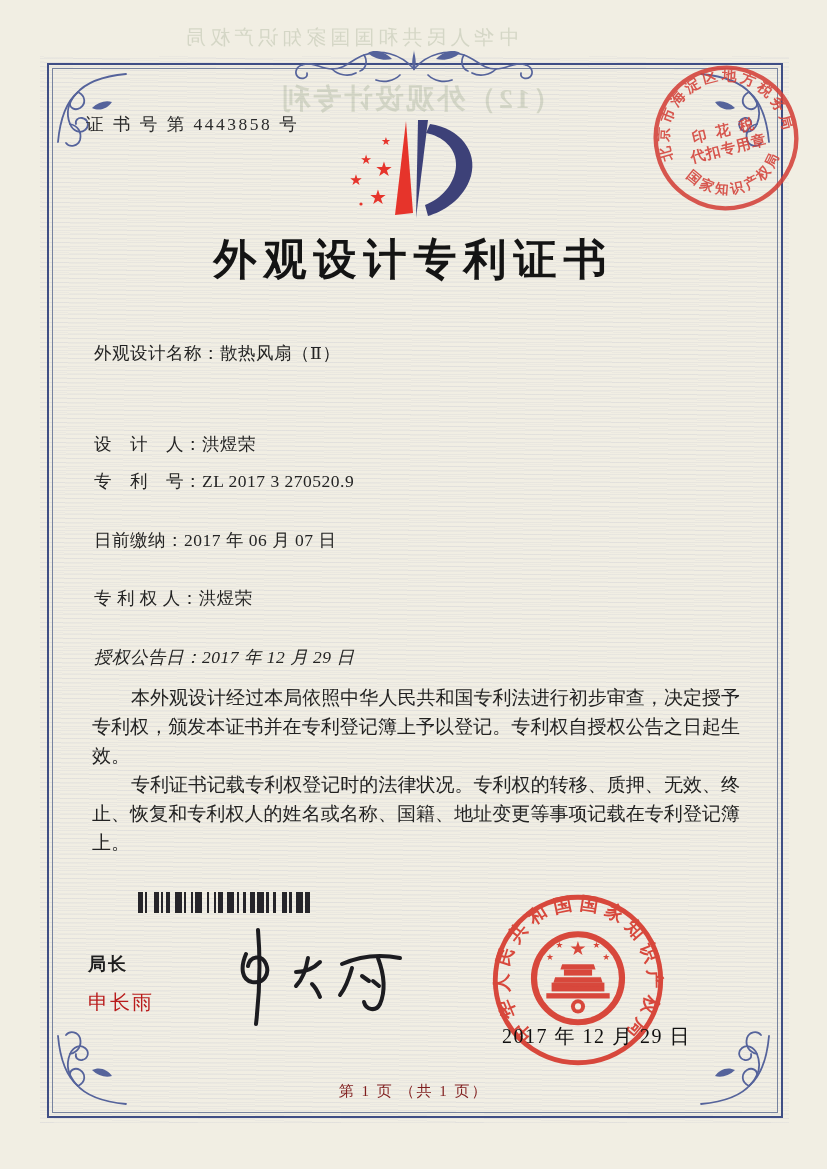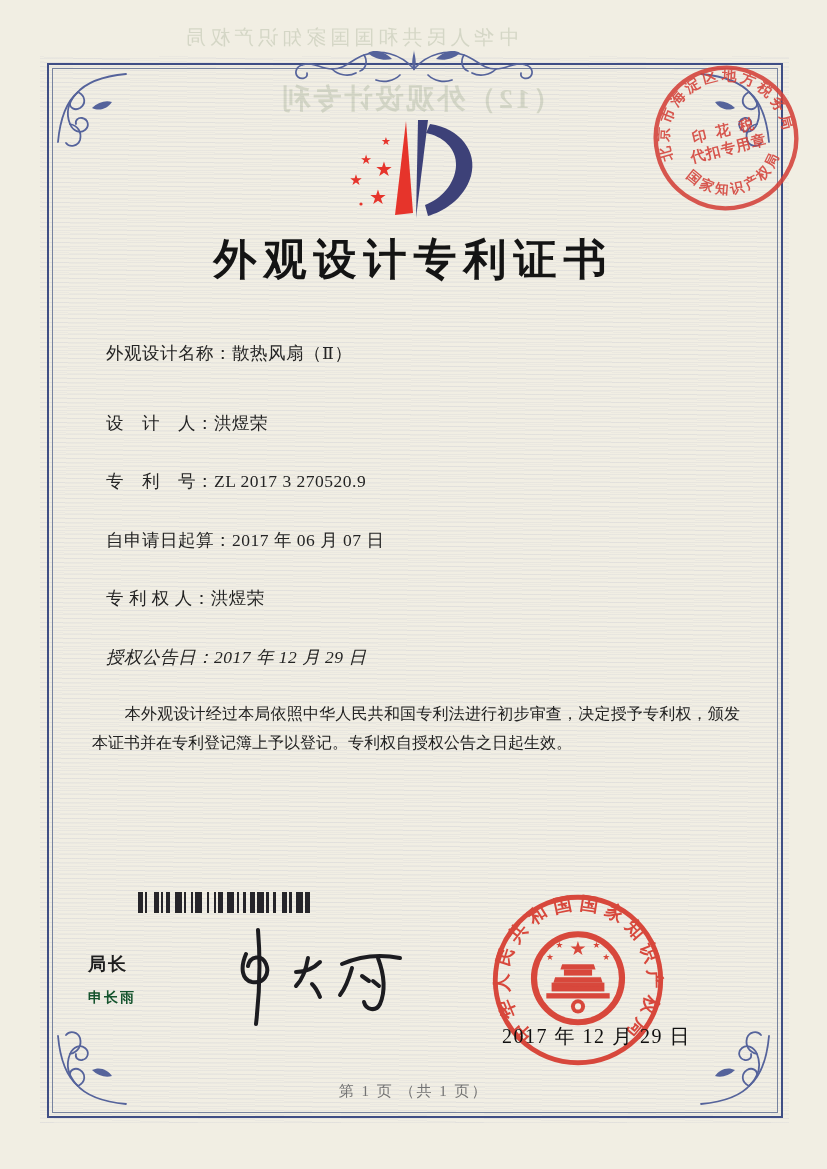--- a/index.html
+++ b/index.html
@@ -34,36 +34,36 @@
     font-family:"Liberation Serif","DejaVu Serif",serif;
   }
   .ghost1{left:90px;top:24px;width:520px;font-size:20px;letter-spacing:4px;}
   .ghost2{left:200px;top:80px;width:440px;font-size:28px;font-weight:700;letter-spacing:3px;}
   .cert-number{position:absolute;left:86px;top:112px;font-size:17.5px;letter-spacing:2.5px;color:#2b2b2b;}
   .logo{position:absolute;left:336px;top:118px;width:150px;height:126px;}
   .title{
     position:absolute;left:0;right:0;top:231px;text-align:center;
     font-size:43px;font-weight:600;letter-spacing:7px;color:#141414;
   }
-  .field{position:absolute;left:94px;font-size:17.5px;color:#242424;letter-spacing:.5px;margin-left:12px;}
+  .field{position:absolute;left:94px;font-size:17.5px;color:#242424;letter-spacing:.5px;}
   .field .lbl{color:#242424;}
   .paras{
     position:absolute;left:92px;top:683px;width:648px;
-    font-size:16px;line-height:29px;text-align:justify;color:#222;margin-top:16px;
+    font-size:19px;line-height:29px;text-align:justify;color:#222;
   }
   .paras p{margin:0;text-indent:2.05em;}
   .barcode{position:absolute;left:138px;top:892px;width:172px;height:21px;}
   .sig-title{position:absolute;left:88px;top:952px;font-size:18px;font-weight:700;
     font-family:"Liberation Sans","DejaVu Sans",sans-serif;color:#1e1e1e;letter-spacing:2px;}
-  .sig-name{position:absolute;left:88px;top:989px;font-size:14px;font-weight:700;
-    font-family:"Liberation Sans","DejaVu Sans",sans-serif;color:#14532d;letter-spacing:2px;}
+  .sig-name{position:absolute;left:88px;top:989px;font-size:20px;font-weight:400;
+    font-family:"Liberation Sans","DejaVu Sans",sans-serif;color:#b91c1c;letter-spacing:2px;}
   .signature{position:absolute;left:212px;top:924px;width:215px;height:112px;}
   .seal{position:absolute;left:490px;top:892px;width:176px;height:176px;opacity:.92;}
   .seal-date{position:absolute;left:502px;top:1023px;font-size:20px;letter-spacing:1.5px;color:#101010;z-index:5;}
-  .footer{position:absolute;left:0;right:0;top:1082px;text-align:center;font-size:15px;letter-spacing:2px;color:#737373;}
+  .footer{position:absolute;left:0;right:0;top:1082px;text-align:center;font-size:15px;letter-spacing:2px;color:#7f1d1d;}
   .tax-stamp{position:absolute;left:648px;top:60px;width:156px;height:156px;opacity:.88;z-index:6;}
   .barcode i{display:block;}
 </style>
 </head>
 <body>
 
 <div class="page">
 
   <div class="texture"></div>
 
@@ -127,20 +127,21 @@
           <path d="M108,12 C100,4 90,2 84,6 C90,12 100,14 108,12 Z" fill="#55639b" stroke="none"></path>
           <path d="M116,28 C110,34 100,36 92,33"></path>
         </g>
       </defs>
       <use href="#tco-half"></use>
       <use href="#tco-half" transform="translate(260,0) scale(-1,1)"></use>
       <path d="M130,24 C126,15 130,7 130,3 C130,7 134,15 130,24 Z" fill="#55639b"></path>
     </svg>
   </div>
 
+  <div class="cert-number">证 书 号 第 4443858 号</div>
 
   <div class="logo">
     <svg width="150" height="126" viewBox="0 0 150 126">
       <g fill="#e6342b" font-family="'DejaVu Sans',sans-serif" text-anchor="middle">
         <text x="50" y="27" font-size="11">★</text>
         <text x="30" y="46" font-size="13">★</text>
         <text x="48" y="58" font-size="20">★</text>
         <text x="20" y="67" font-size="15">★</text>
         <text x="42" y="86" font-size="20">★</text>
         <circle cx="25" cy="86" r="1.6"></circle>
@@ -149,38 +150,39 @@
       <path d="M82,2 L92,2 L80,100 Z" fill="#3d4178"></path>
       <path d="M94,6 C124,10 142,34 135,58 C128,82 106,94 92,98 L89,87 C105,81 119,66 120,48 C121,30 106,18 90,15 Z" fill="#3d4178"></path>
     </svg>
   </div>
 
   <div class="title">外观设计专利证书</div>
 
   <div class="field" style="top:341px;">
     <span class="lbl">外观设计名称：</span><span>散热风扇（Ⅱ）</span>
   </div>
-  <div class="field" style="top:411px;">
+  <div class="field" style="top:432px;">
     <span class="lbl">设　计　人：</span><span>洪煜荣</span>
   </div>
   <div class="field" style="top:469px;">
     <span class="lbl">专　利　号：</span><span>ZL 2017 3 270520.9</span>
   </div>
   <div class="field" style="top:528px;">
-    <span class="lbl">自申请日起算：</span><span>2017 年 06 月 07 日</span>
+    <span class="lbl">日前缴纳：</span><span>2017 年 06 月 07 日</span>
   </div>
   <div class="field" style="top:586px;">
     <span class="lbl">专 利 权 人：</span><span>洪煜荣</span>
   </div>
   <div class="field" style="top:645px;font-style:italic;">
     <span class="lbl">授权公告日：</span><span>2017 年 12 月 29 日</span>
   </div>
 
   <div class="paras">
     <p>本外观设计经过本局依照中华人民共和国专利法进行初步审查，决定授予专利权，颁发本证书并在专利登记簿上予以登记。专利权自授权公告之日起生效。</p>
+    <p>专利证书记载专利权登记时的法律状况。专利权的转移、质押、无效、终止、恢复和专利权人的姓名或名称、国籍、地址变更等事项记载在专利登记簿上。</p>
   </div>
 
   <div class="barcode">
       <i style="position: absolute; top: 0px; bottom: 0px; left: 0%; width: 2.66667%; background: rgb(38, 37, 42);"></i>
       <i style="position: absolute; top: 0px; bottom: 0px; left: 2.66667%; width: 1.33333%; background: transparent;"></i>
       <i style="position: absolute; top: 0px; bottom: 0px; left: 4%; width: 1.33333%; background: rgb(38, 37, 42);"></i>
       <i style="position: absolute; top: 0px; bottom: 0px; left: 5.33333%; width: 4%; background: transparent;"></i>
       <i style="position: absolute; top: 0px; bottom: 0px; left: 9.33333%; width: 2.66667%; background: rgb(38, 37, 42);"></i>
       <i style="position: absolute; top: 0px; bottom: 0px; left: 12%; width: 1.33333%; background: transparent;"></i>
       <i style="position: absolute; top: 0px; bottom: 0px; left: 13.3333%; width: 1.33333%; background: rgb(38, 37, 42);"></i>

